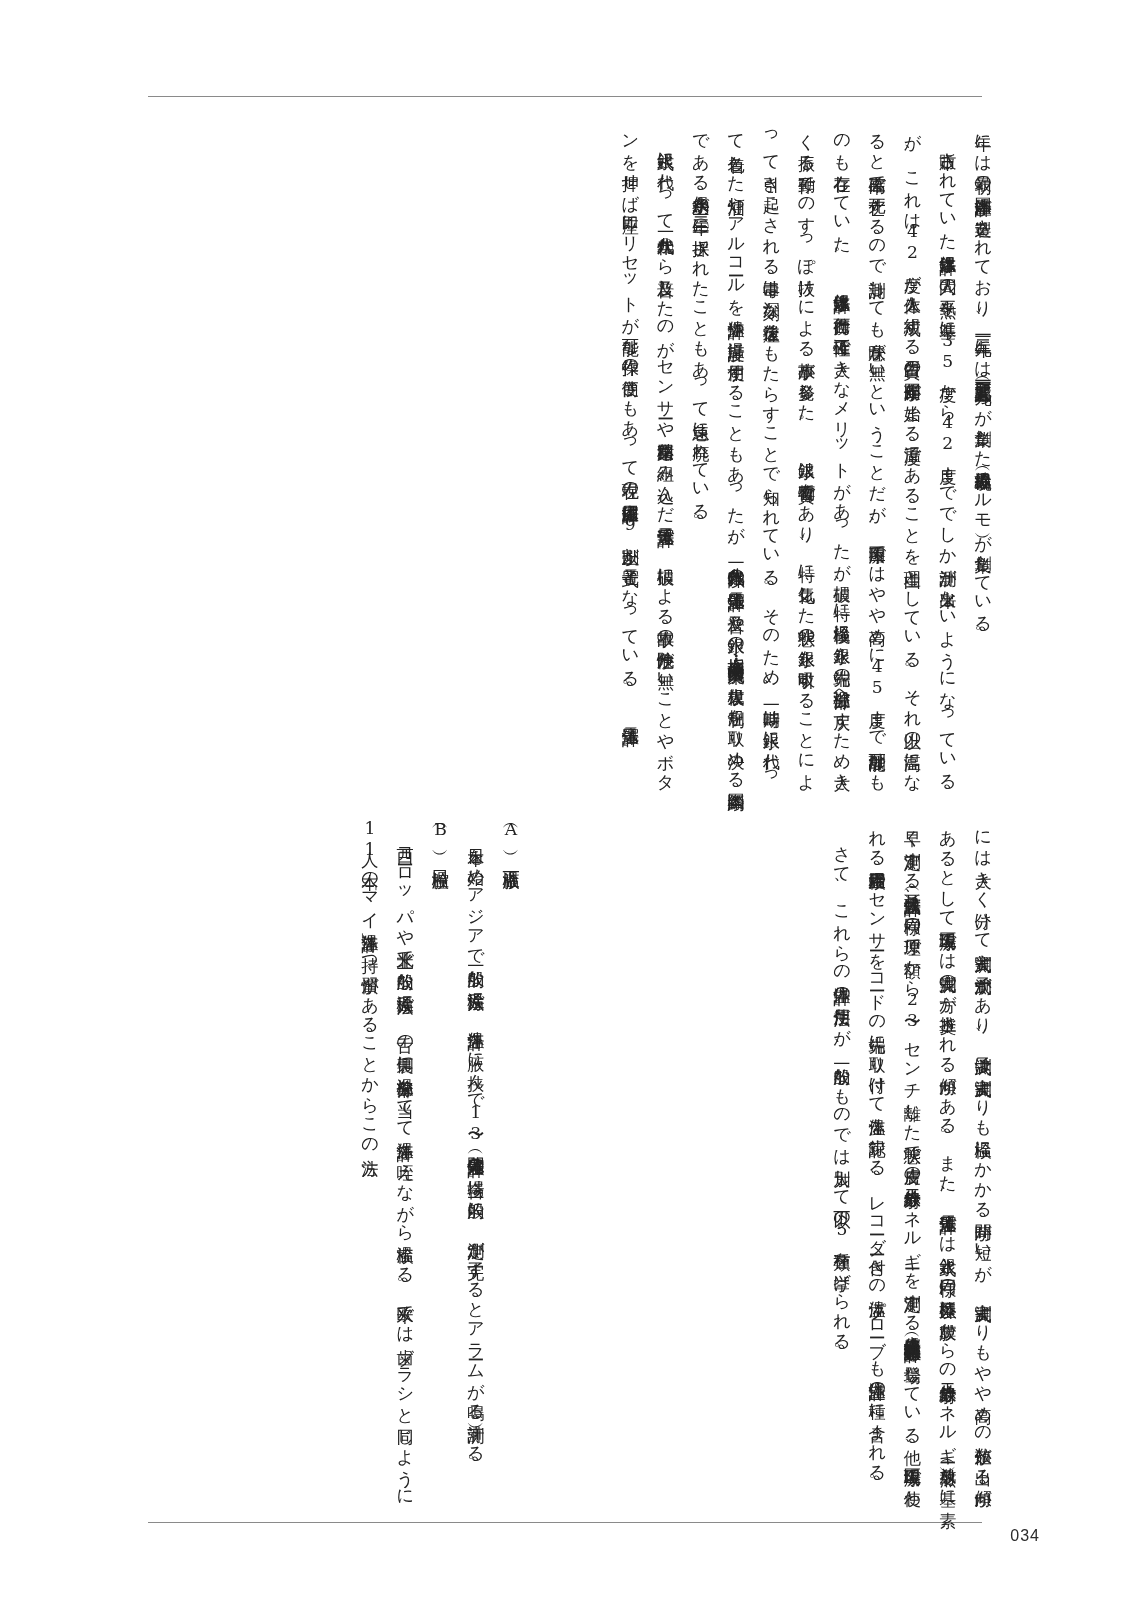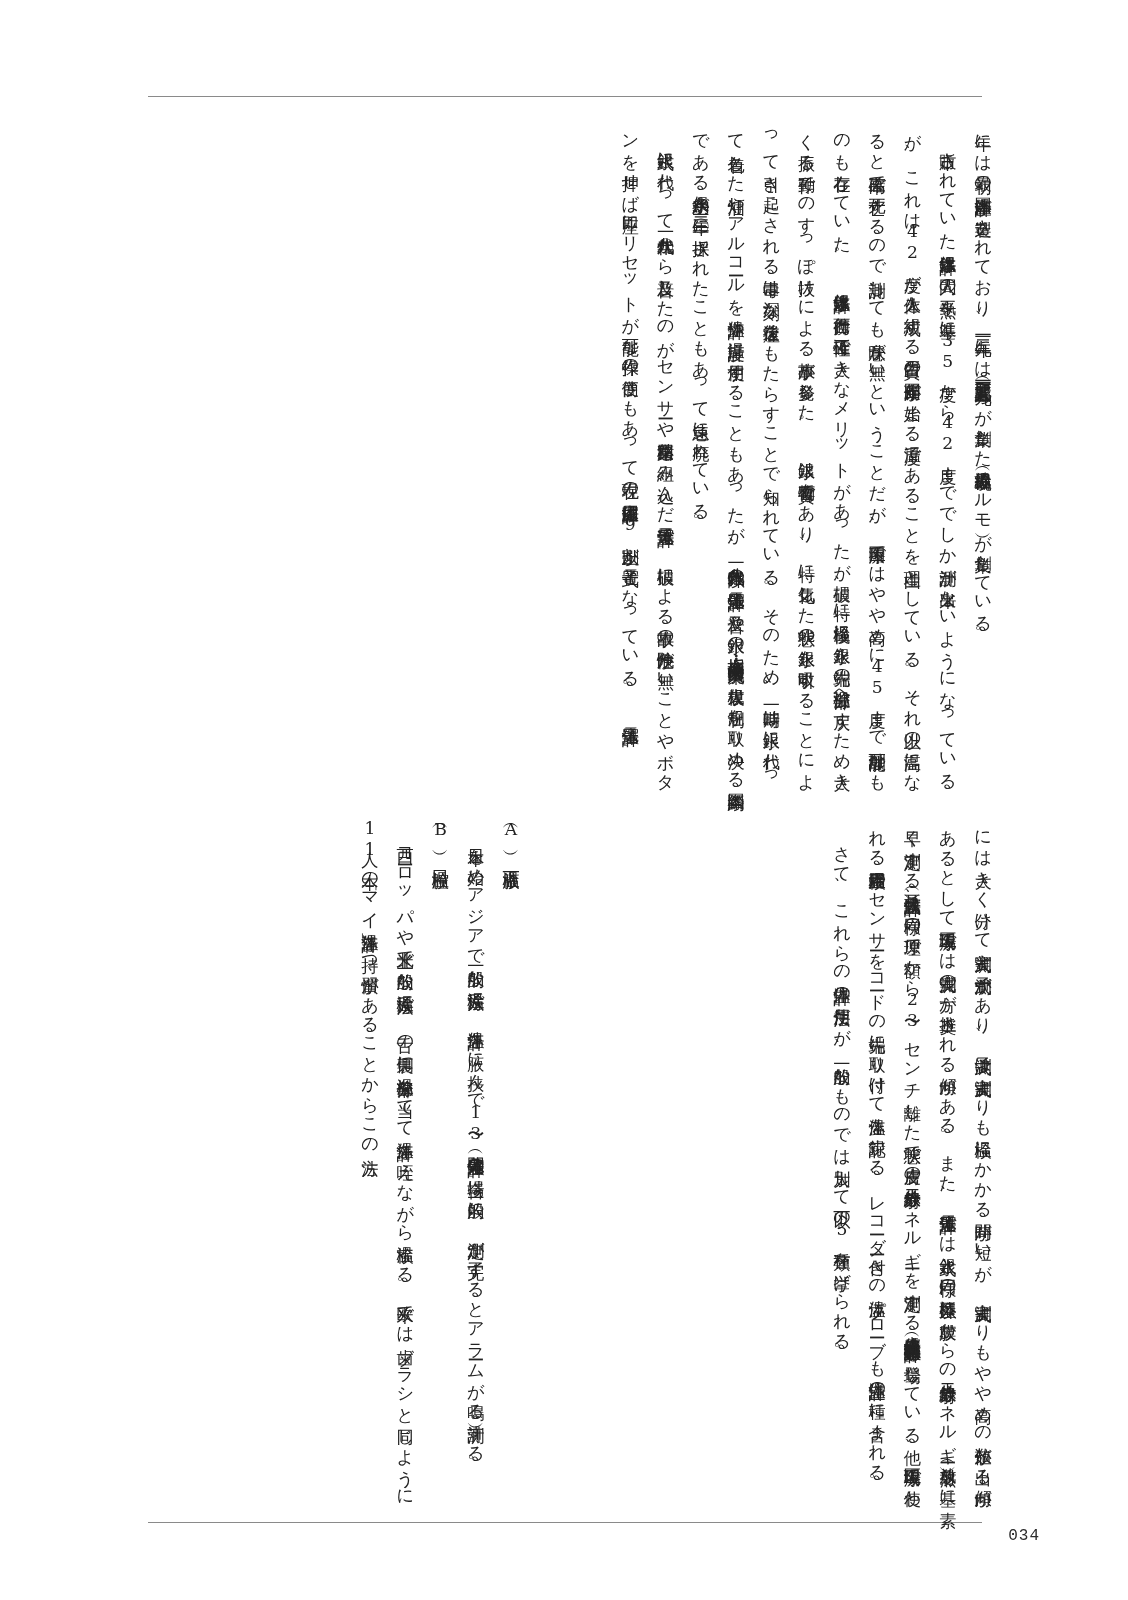--- a/index.html
+++ b/index.html
@@ -43,21 +43,21 @@
     background: #8a8a8a;
   }
 
   .folio {
     position: absolute;
     right: 88px;
     top: 1527px;
     font-size: 16px;
     letter-spacing: 1px;
     color: #2b2b2b;
-    font-family: Liberation Mono, monospace;
+    font-family: Liberation Sans, sans-serif;
   }
 
   
   .vtext-block {
     position: absolute;
     writing-mode: vertical-rl;
     -webkit-writing-mode: vertical-rl;
     text-orientation: upright;
     font-size: 17.2px;
     line-height: 2.05;

